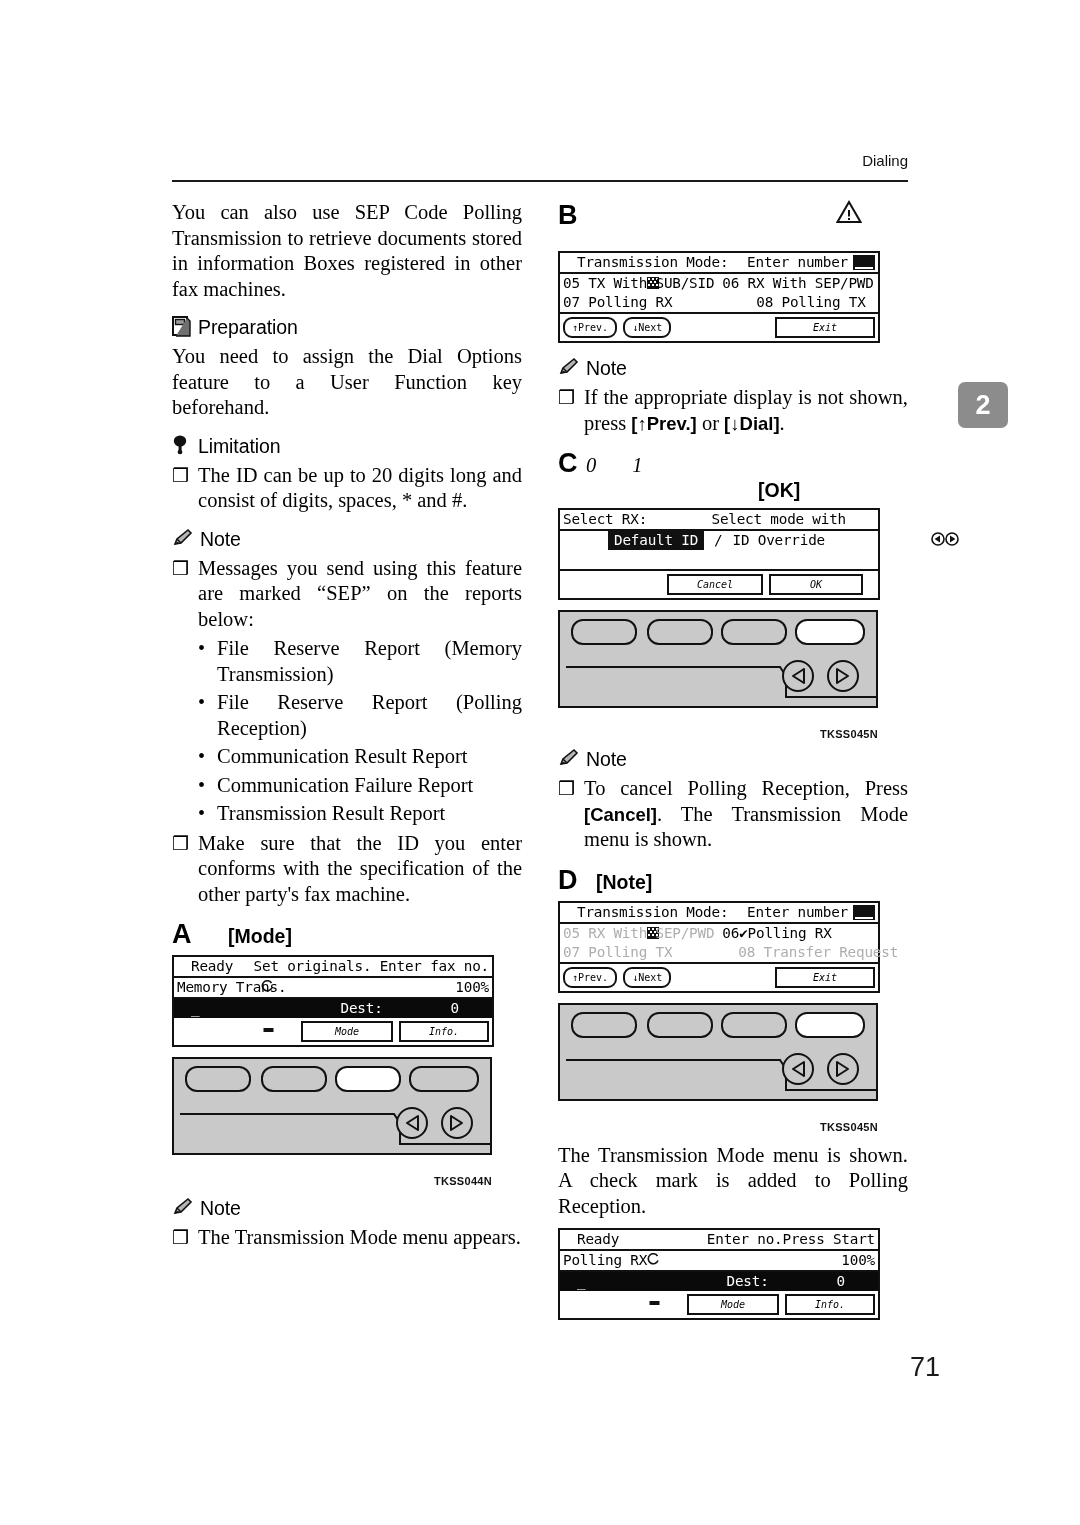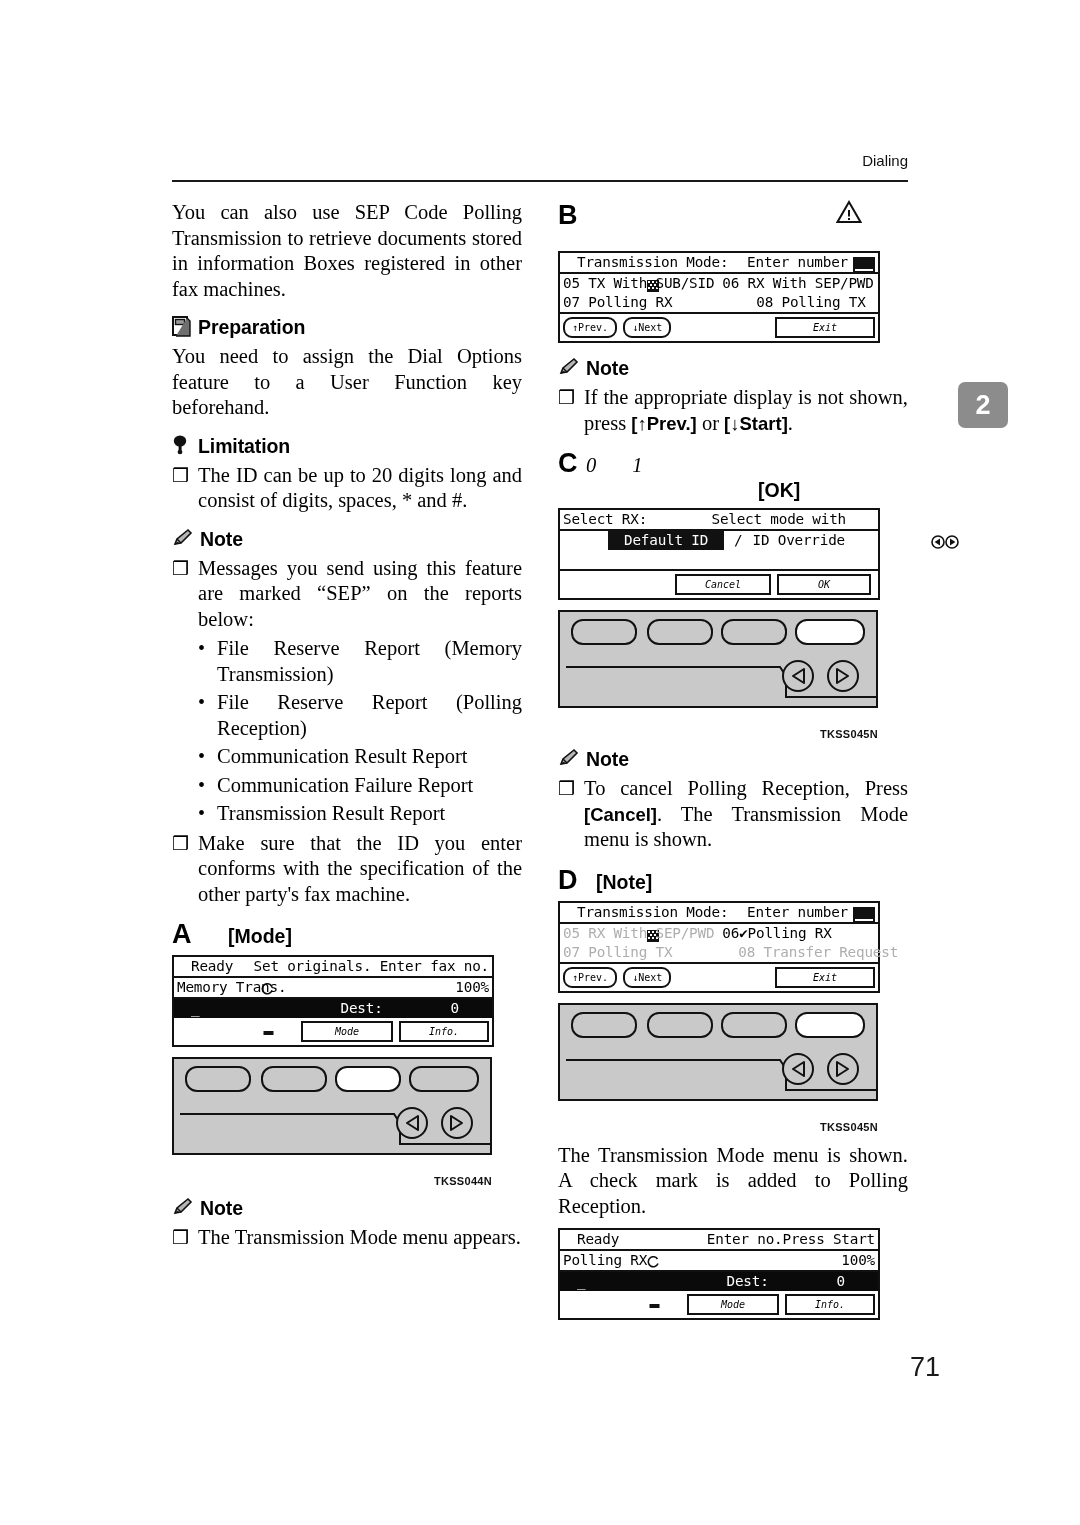--- a/index.html
+++ b/index.html
@@ -46,21 +46,21 @@
     hyphens:manual;
   }
 
   
   .head{
     display:flex;align-items:flex-start;gap:7px;
     margin:14px 0 3px 0;
   }
   .head .htxt{
     font-family:"Liberation Sans", sans-serif;
-    font-weight:bold;font-size:19.5px;line-height:22px;letter-spacing:-0.1px;
+    font-weight:normal;font-size:19.5px;line-height:22px;letter-spacing:-0.1px;
   }
   .icon{flex:0 0 auto;display:block;}
 
   
   .sq{
     display:flex;gap:9px;margin-top:2px;
   }
   .sq .mk{
     flex:0 0 15px;font-size:19px;line-height:25.5px;
     font-family:"DejaVu Sans", sans-serif;
@@ -95,38 +95,38 @@
   .step .stxt.tight{margin-left:10px;}
   .stepline{display:flex;align-items:baseline;gap:36px;margin-left:56px;}
 
   
   .lcd{
     border:2px solid #111;background:#fff;
     font-family:"DejaVu Sans Mono", monospace;
     width:318px;margin-top:7px;
   }
   .lcd .row{
-    display:flex;align-items:flex-end;
+    display:flex;align-items:center;
     font-size:14.3px;line-height:19px;height:19px;
     padding:0 3px;white-space:pre;letter-spacing:-0.2px;
   }
   .lcd .rule{border-bottom:2px solid #111;}
   .lcd .row.inv{background:#0a0a0a;color:#fff;}
   .lcd .right{margin-left:auto;}
   .ghost{color:#aeaeae;}
 
   
   .blk{display:inline-block;width:22px;height:15px;background:#111;vertical-align:-2px;}
   .blk.half{position:relative;}
   .blk.half::after{
     content:"";position:absolute;left:2px;right:2px;bottom:1px;height:2px;background:#fff;
   }
 
   
-  .inv{background:#111;color:#fff;padding:0 16px;}
+  .inv{background:#111;color:#fff;padding:0 6px;}
 
   
   .btnrow{display:flex;align-items:center;height:23px;padding:2px 3px;}
   .sbtn{
     border:2px solid #111;border-radius:9px;
     font-size:10px;line-height:17px;padding:0px 7px;
     white-space:pre;margin-right:6px;
   }
   .sbtn.right{margin-left:auto;margin-right:0;}
   .sbtn.box{border-radius:0;font-style:italic;}
@@ -351,21 +351,21 @@
         <svg width="21" height="21" viewBox="0 0 21 21">
           <path d="M3 16 L5 11 L16 2 L19 5 L9 15 Z" fill="#b5b5b5" stroke="#111" stroke-width="1.6"></path>
           <path d="M5 11 L9 15" stroke="#111" stroke-width="1.4"></path>
           <path d="M3 16 L6.5 14.5" stroke="#111" stroke-width="1.4"></path>
         </svg>
       </span>
       <span class="htxt">Note</span>
     </div>
     <div class="sq">
       <span class="mk">❒</span>
-      <span class="tx"><span>If the appropriate display is not shown, press </span><b class="key">[↑Prev.]</b><span> or </span><b class="key">[↓Start]</b><span>.</span></span>
+      <span class="tx"><span>If the appropriate display is not shown, press </span><b class="key">[↑Prev.]</b><span> or </span><b class="key">[↓Dial]</b><span>.</span></span>
     </div>
 
     <div class="step">
       <span class="ltr">C</span>
       <span class="stepline" style="margin-left:0;">
         <i class="num">0</i>
         <i class="num">1</i>
       </span>
     </div>
     <div style="margin-left:200px;margin-top:2px;">
@@ -390,21 +390,21 @@
         </span>
       </div>
       <div class="row" style="padding-left:48px;">
         <span class="inv">Default ID</span>
         <span style="margin:0 10px;">/</span>
         <span>ID Override</span>
       </div>
       <div class="row rule">&nbsp;</div>
       <div class="btnrow">
         <span class="sbtn box right" style="margin-right:6px;width:78px;text-align:center;">Cancel</span>
-        <span class="sbtn box" style="margin-right:4px;width:76px;text-align:center;">OK</span>
+        <span class="sbtn box" style="margin-right:12px;width:76px;text-align:center;">OK</span>
       </div>
     </div>
 
     <div class="panelwrap">
       <svg width="320" height="112" viewBox="0 0 320 112">
         <rect x="1" y="1" width="318" height="96" fill="#c9c9c9" stroke="#111" stroke-width="2"></rect>
         <rect x="14" y="10" width="64" height="24" rx="11" fill="#c9c9c9" stroke="#111" stroke-width="2"></rect>
         <rect x="90" y="10" width="64" height="24" rx="11" fill="#c9c9c9" stroke="#111" stroke-width="2"></rect>
         <rect x="164" y="10" width="64" height="24" rx="11" fill="#c9c9c9" stroke="#111" stroke-width="2"></rect>
         <rect x="238" y="10" width="68" height="24" rx="11" fill="#ffffff" stroke="#111" stroke-width="2"></rect>

